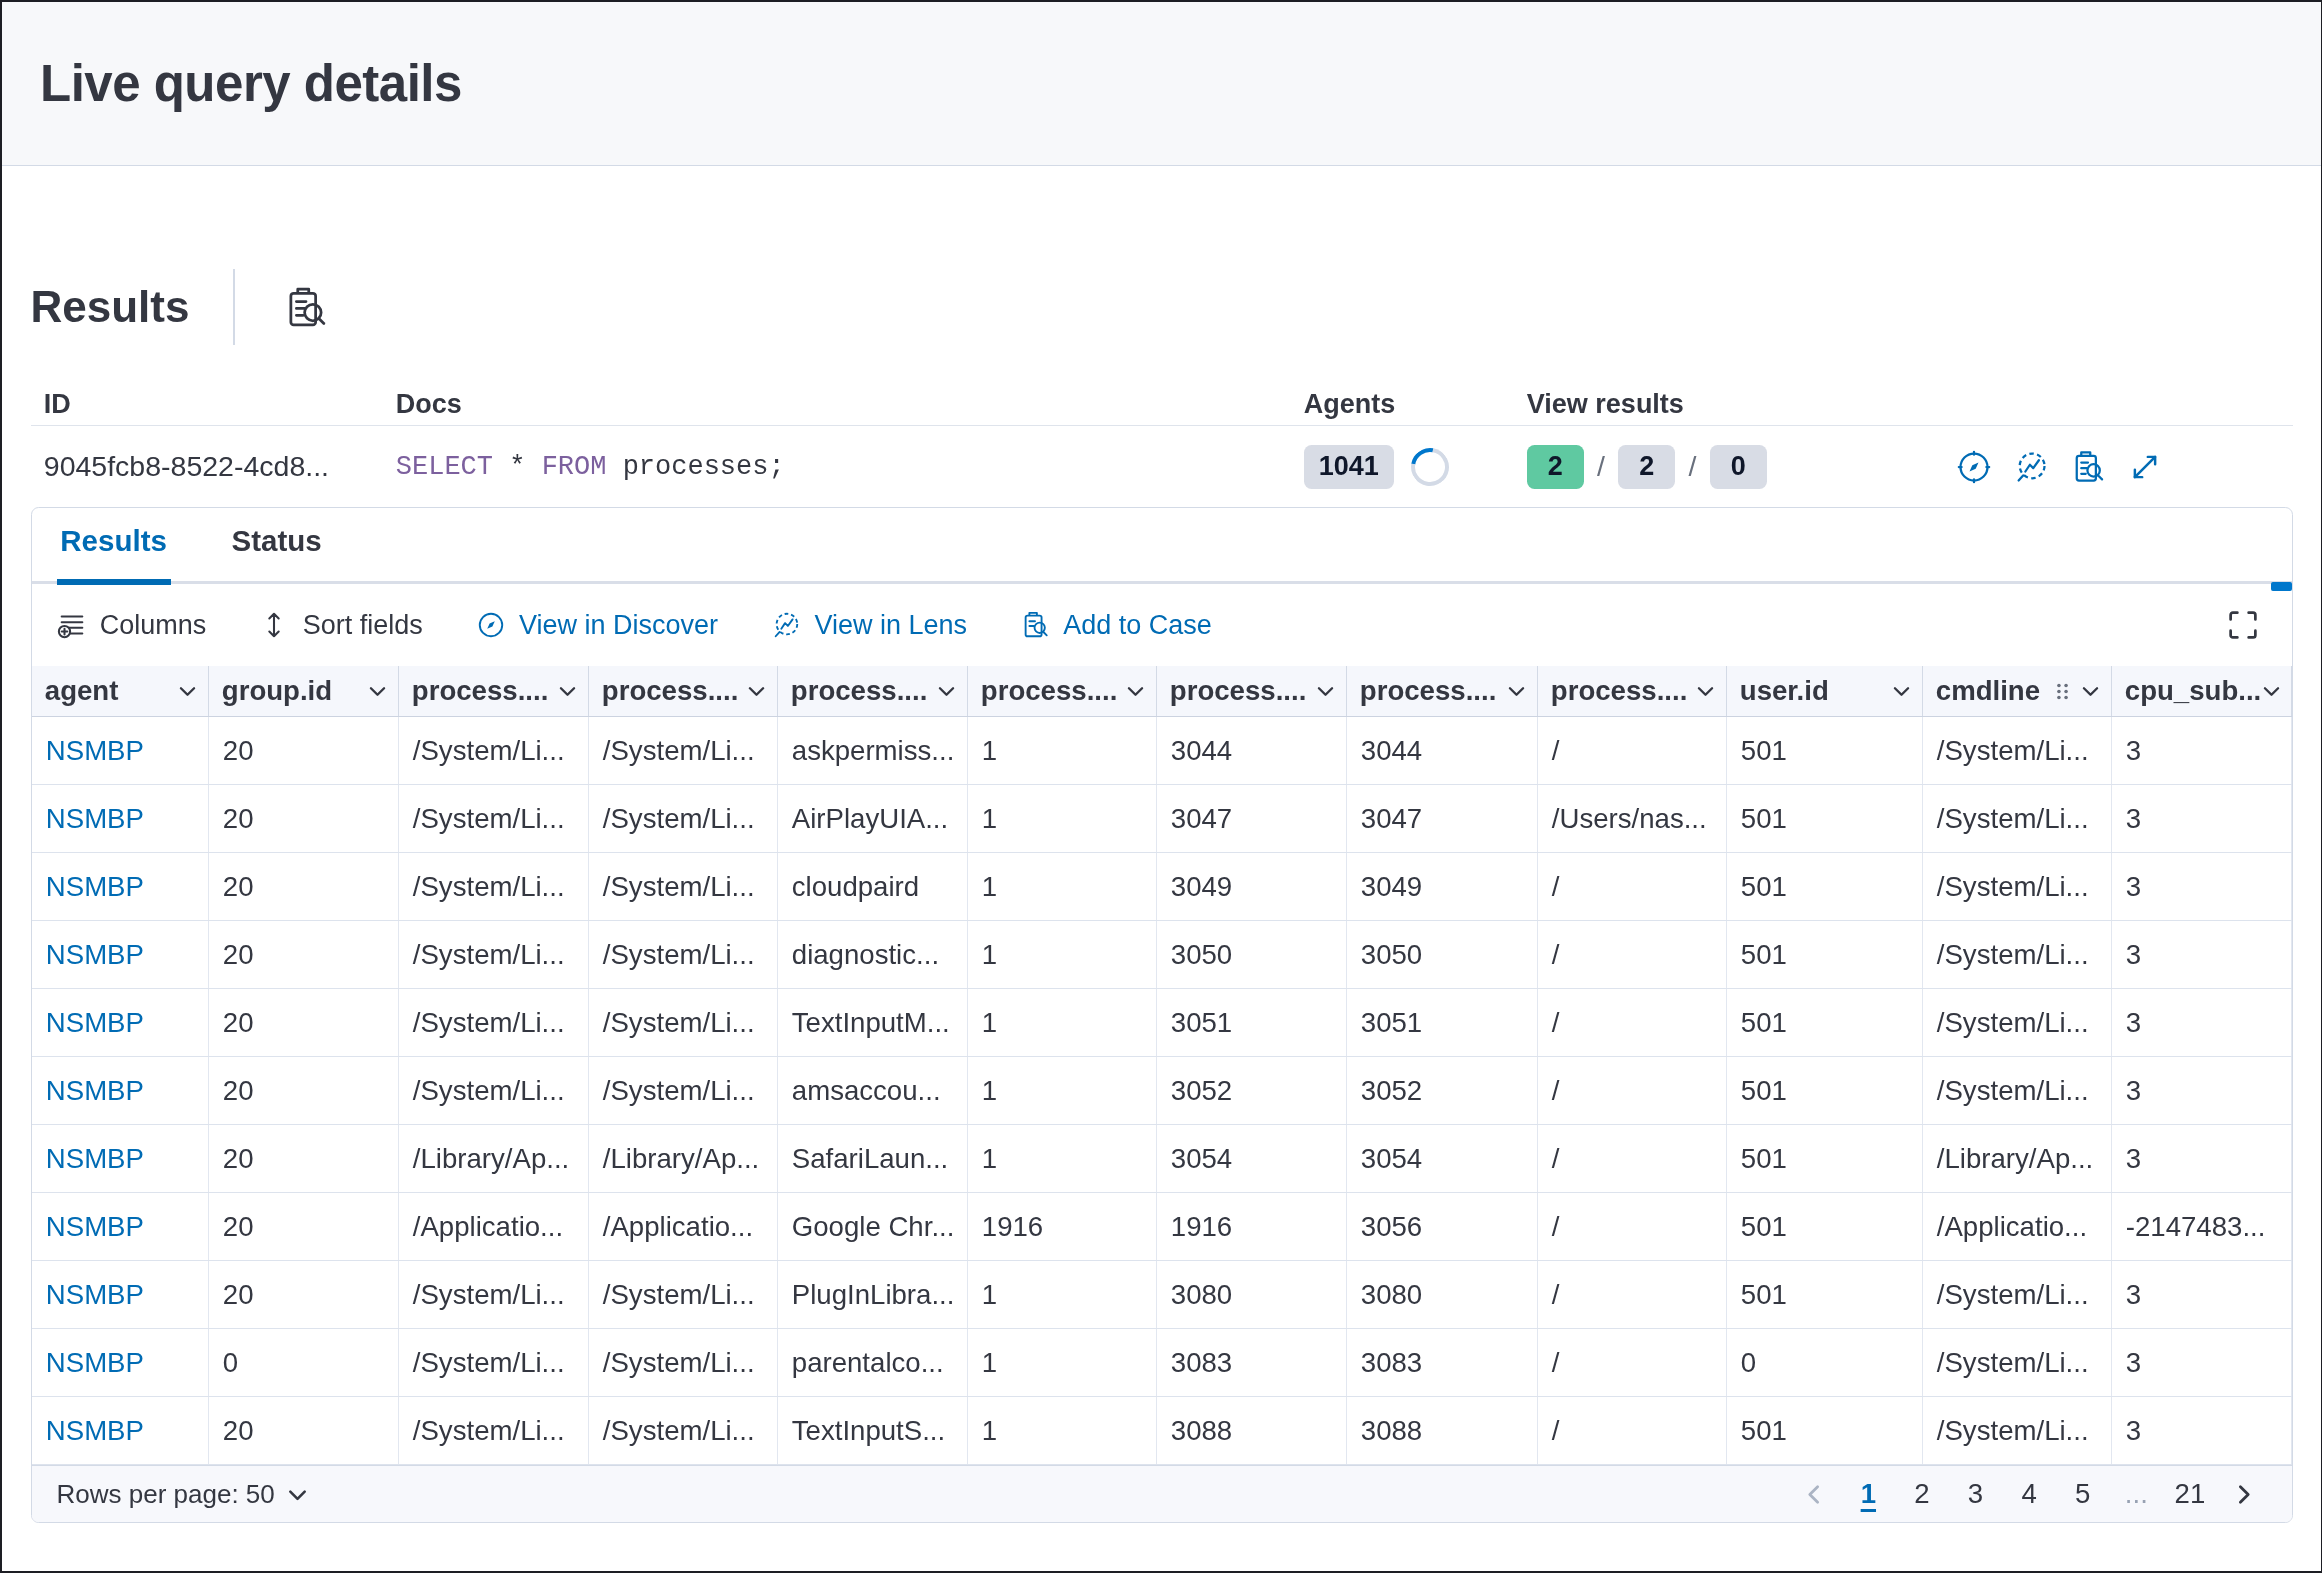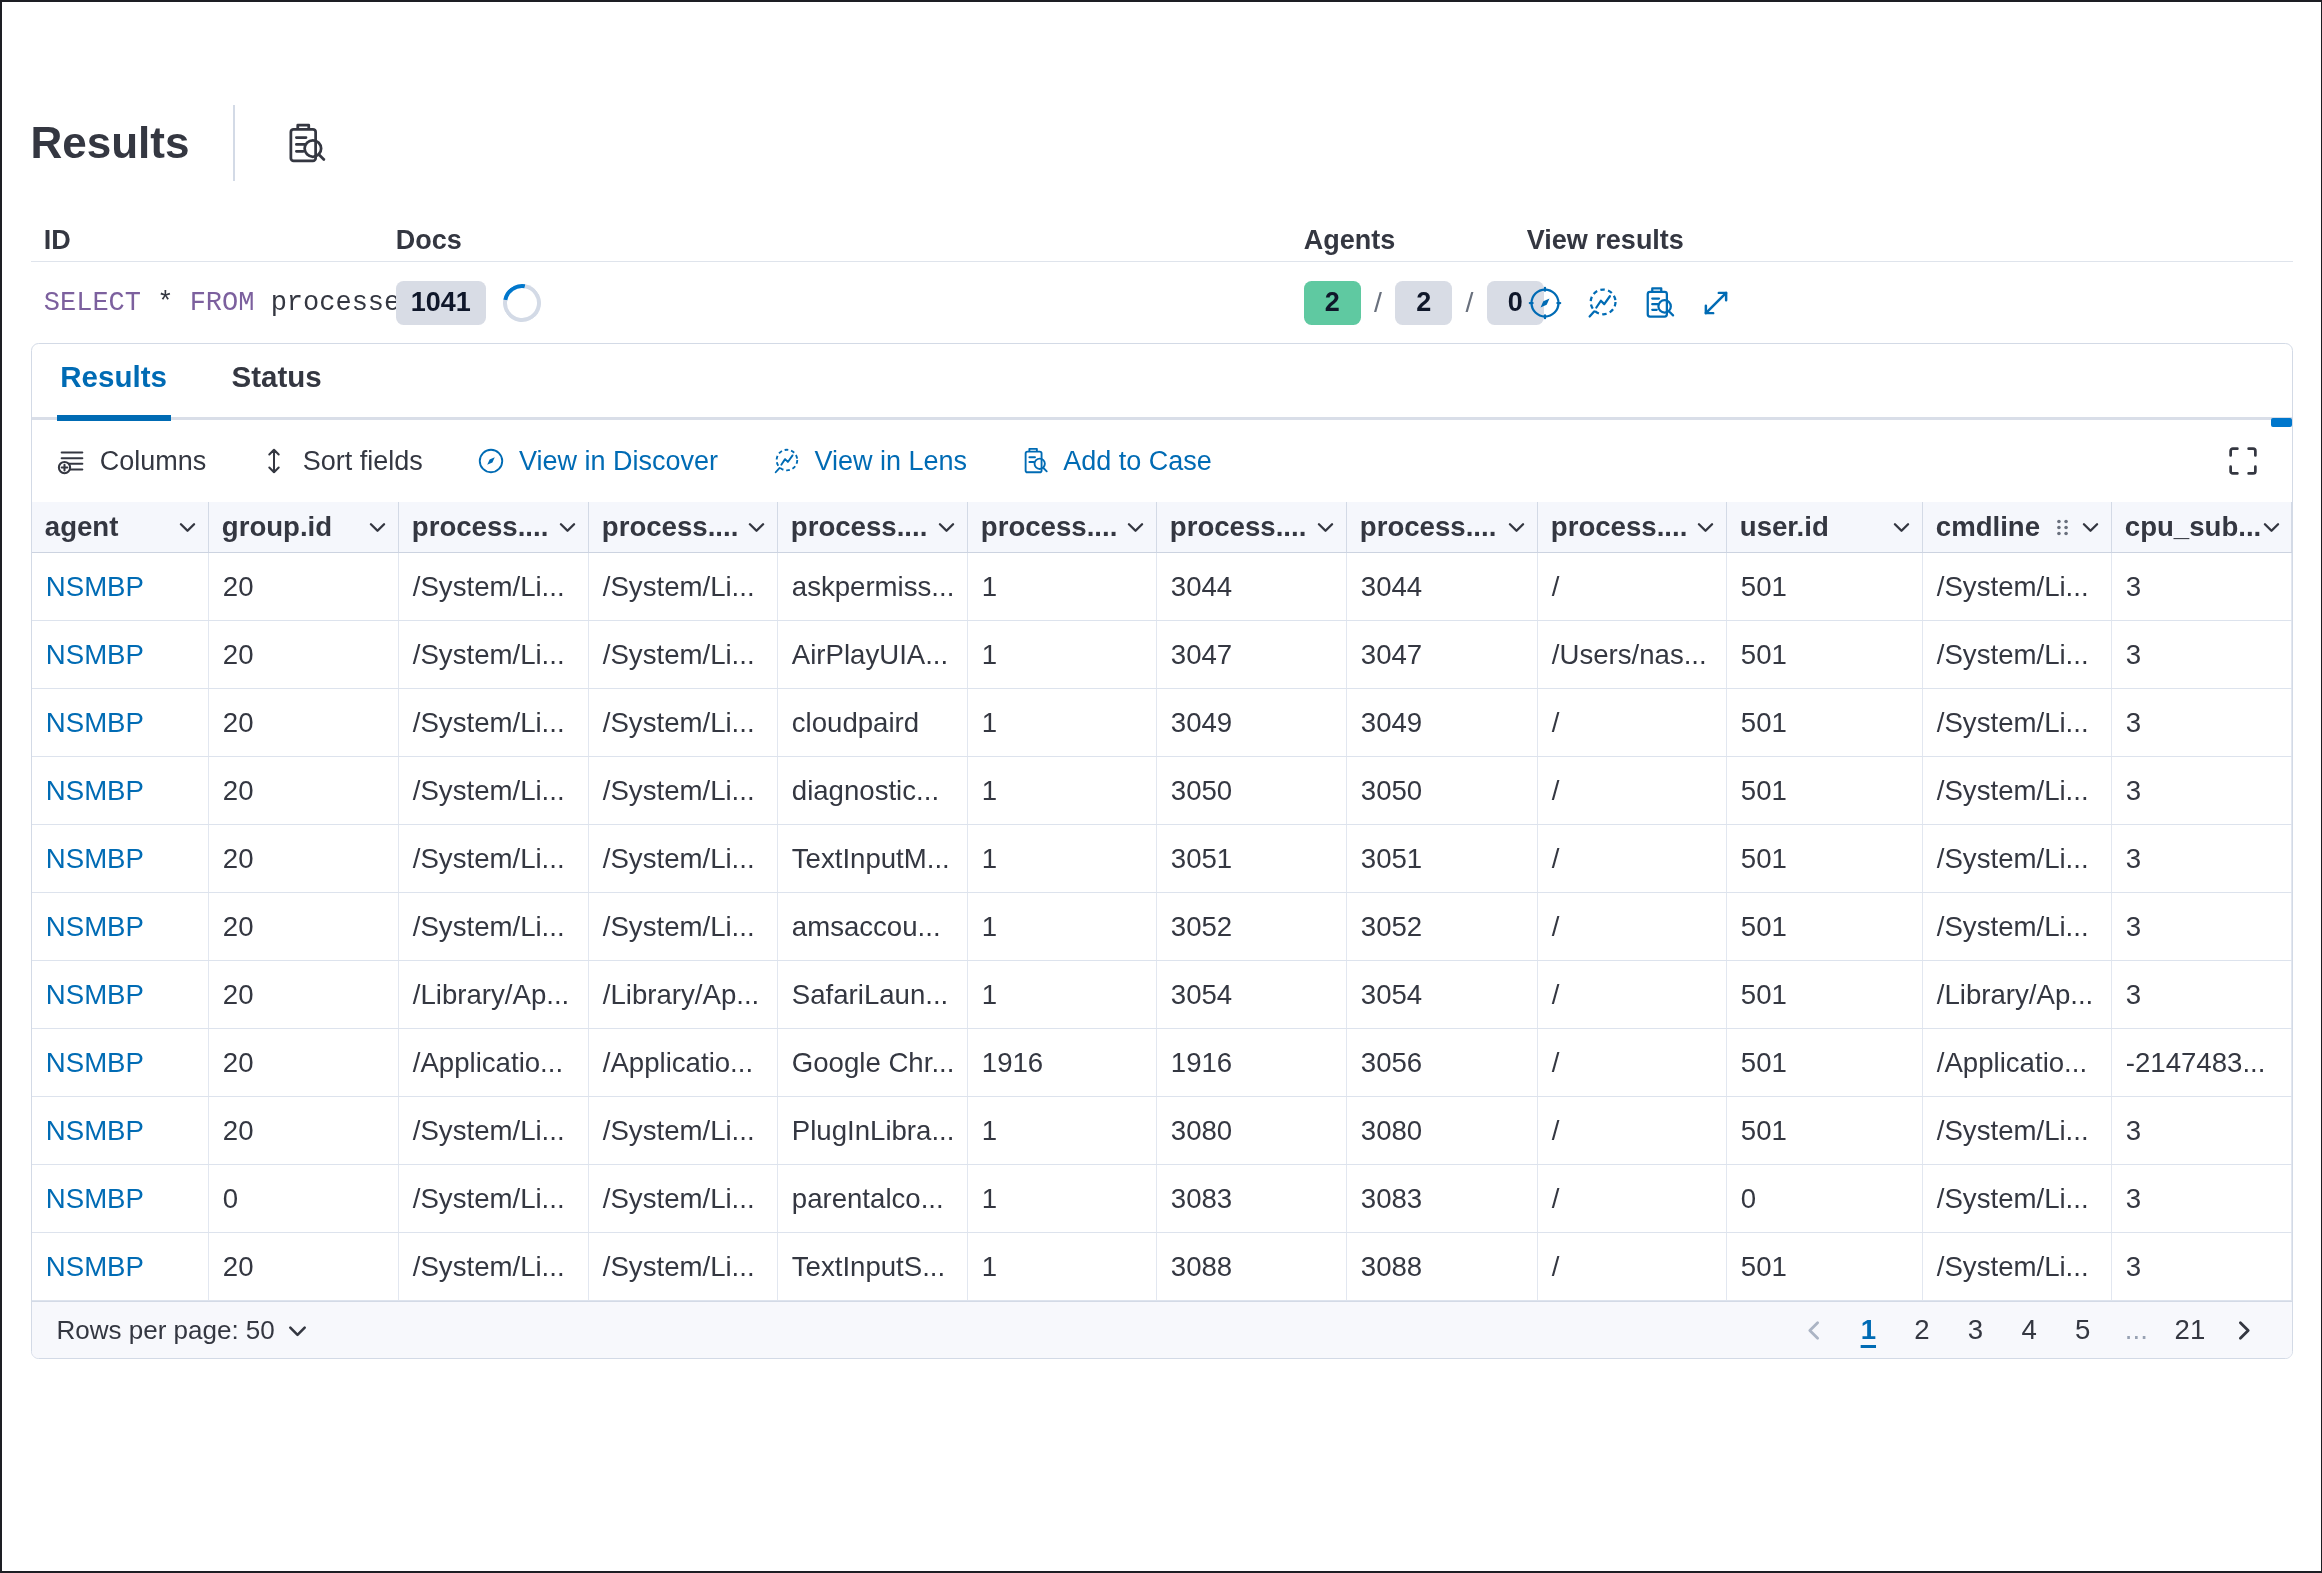--- a/index.html
+++ b/index.html
@@ -174,20 +174,23 @@
   .page-btn.ellipsis { color: #98a2b3; cursor: default; }
   .page-btn svg { width: 25px; height: 25px; }
   .page-btn.prev { color: #abb4c4; }
   .page-btn.next { color: #343741; }
 </style>
 </head>
 <body>
 
 <div class="frame">
 
+  <div class="page-header">
+    <h1>Live query details</h1>
+  </div>
 
   <div class="main">
 
     <div class="results-head">
       <h2>Results</h2>
       <div class="vdivider"></div>
       <button class="inspect-big" title="">
         <svg viewBox="0 0 32 32" fill="none" stroke="currentColor" stroke-width="2">
           <rect x="5" y="6" width="18" height="23" rx="2"></rect>
           <path d="M10 6 v-3 h8 v3" stroke-linejoin="round"></path>
@@ -200,20 +203,23 @@
 
     <div class="summary">
       <div class="summary-grid summary-header">
         <div>ID</div>
         <div>Docs</div>
         <div>Agents</div>
         <div>View results</div>
       </div>
       <div class="summary-rule"></div>
       <div class="summary-grid summary-row">
+        <div>
+            <span class="id-value">9045fcb8-8522-4cd8...</span>
+          </div>
         <div class="query-code">
           <span class="kw">SELECT</span>&nbsp;<span>*</span>&nbsp;<span class="kw">FROM</span>&nbsp;<span>processes;</span>
         </div>
         <div>
           <span class="badge docs">1041</span>
           <span class="spinner"></span>
         </div>
         <div class="agents-cell">
           <span class="badge green">2</span>
           <span class="sep">/</span>

